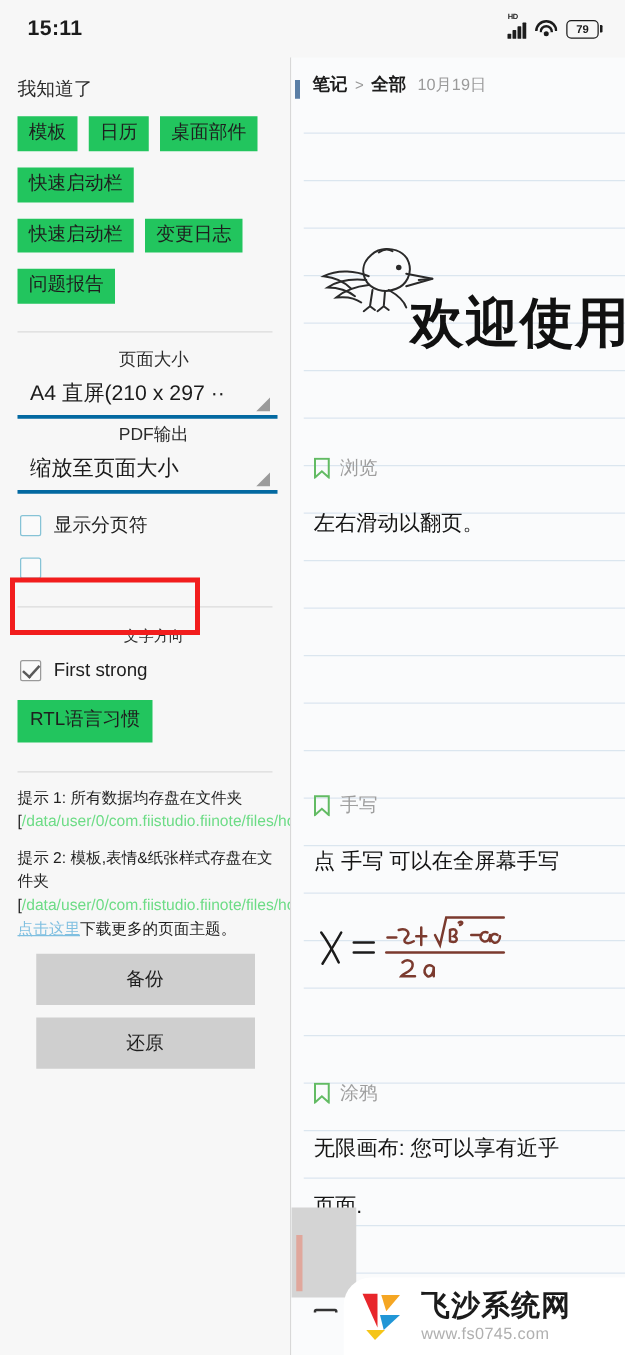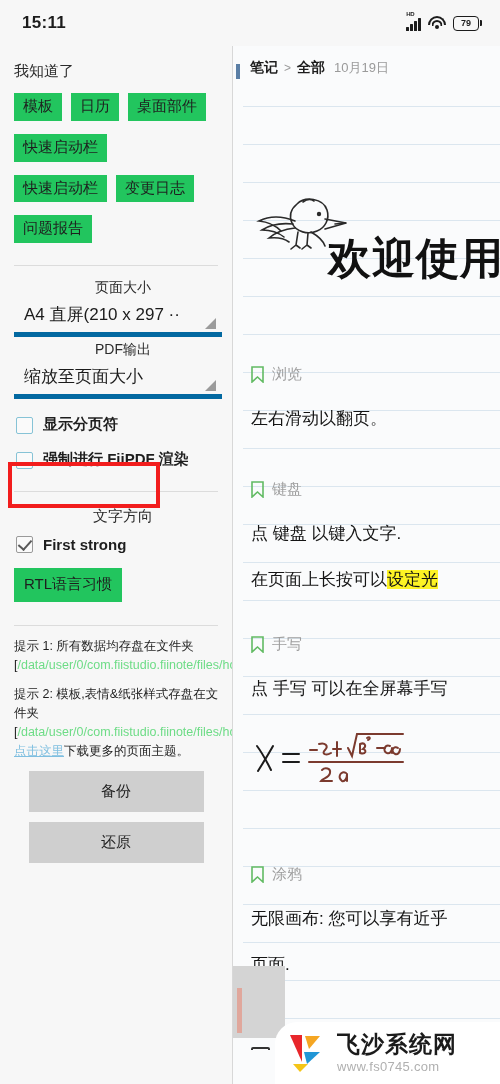--- a/index.html
+++ b/index.html
@@ -51,28 +51,28 @@
   .btn-row { display:flex; flex-wrap:wrap; gap:9px; padding:0 0 13px 14px; }
   .chip {
     background:#22c55e; color:#1e1e1e; font-size:15px;
     padding:4px 9px 5px 9px; line-height:1.25; border:none; white-space:nowrap;
     font-family: "Liberation Sans", "DejaVu Sans", sans-serif;
   }
   .hr { height:1px; background:#dcdcdc; margin:9px 14px 9px 14px; }
   .field-label { font-size:14px; color:#2b2b2b; padding:4px 0 2px 14px;text-align:center; }
   .dropdown {
     position:relative; margin:0 10px 0 14px; padding:4px 22px 6px 10px;
-    font-size:17px; color:#1b1b1b; border-bottom:5px solid #0369a1;
+    font-size:17px; color:#1b1b1b; border-bottom:3px solid #0369a1;
     white-space:nowrap; overflow:hidden;
   }
   .dd-caret {
     position:absolute; right:6px; bottom:3px; width:0; height:0;
     border-left:11px solid transparent; border-bottom:11px solid #9b9b9b;
   }
-  .check-row { display:flex; align-items:flex-end; gap:10px; padding:8px 0 8px 16px;font-weight:bold; }
+  .check-row { display:flex; align-items:center; gap:10px; padding:8px 0 8px 16px; }
   .cbox {
     width:17px; height:17px; border:1.6px solid #86c3d6; background:#fafafa; flex:none;
     border-radius:2px; position:relative;
   }
   .cbox.gray { border-color:#9a9a9a; }
   .cbox.checked::after {
     content:""; position:absolute; left:4px; top:0px; width:6px; height:11px;
     border:solid #5a5a5a; border-width:0 2px 2px 0; transform:rotate(42deg);
   }
   .check-label { font-size:15px; color:#1e1e1e; }
@@ -196,26 +196,25 @@
       <span class="dd-caret"></span>
     </div>
 
     <div class="check-row" style="margin-top:8px">
       <span class="cbox"></span>
       <span class="check-label">显示分页符</span>
     </div>
 
     <div class="check-row">
       <span class="cbox"></span>
-      <span class="check-label">强制进行 FiiPDF 渲染</span>
     </div>
 
     <div class="hr" style="margin-top:14px"></div>
 
-    <div class="field-label" style="font-size:15px;padding-top:6px">文字方向</div>
+    <div class="field-label" style="font-size:12px;padding-top:6px">文字方向</div>
 
     <div class="check-row">
       <span class="cbox gray checked"></span>
       <span class="check-label">First strong</span>
     </div>
 
     <div class="btn-row" style="padding-top:7px">
       <button class="chip" style="padding:7px 10px 8px 10px">RTL语言习惯</button>
     </div>
 
@@ -300,32 +299,20 @@
         <div class="nsec" style="top:275px">
           <div class="nsec-head">
             <svg class="bookmark" viewBox="0 0 13 17">
               <path d="M1 1 h11 v15 l-5.5 -5 l-5.5 5 Z" fill="none" stroke="#62bb63" stroke-width="1.6"></path>
             </svg>
             <span class="nsec-title">浏览</span>
           </div>
           <div class="nline">左右滑动以翻页。</div>
         </div>
 
-        <div class="nsec" style="top:390px">
-          <div class="nsec-head">
-            <svg class="bookmark" viewBox="0 0 13 17">
-              <path d="M1 1 h11 v15 l-5.5 -5 l-5.5 5 Z" fill="none" stroke="#62bb63" stroke-width="1.6"></path>
-            </svg>
-            <span class="nsec-title">键盘</span>
-          </div>
-          <div class="nline">点 键盘 以键入文字.</div>
-          <div class="nline">
-            <span>在页面上长按可以</span><span class="hl">设定光</span>
-          </div>
-        </div>
 
         <div class="nsec" style="top:545px">
           <div class="nsec-head">
             <svg class="bookmark" viewBox="0 0 13 17">
               <path d="M1 1 h11 v15 l-5.5 -5 l-5.5 5 Z" fill="none" stroke="#62bb63" stroke-width="1.6"></path>
             </svg>
             <span class="nsec-title">手写</span>
           </div>
           <div class="nline">点 手写 可以在全屏幕手写</div>
         </div>

